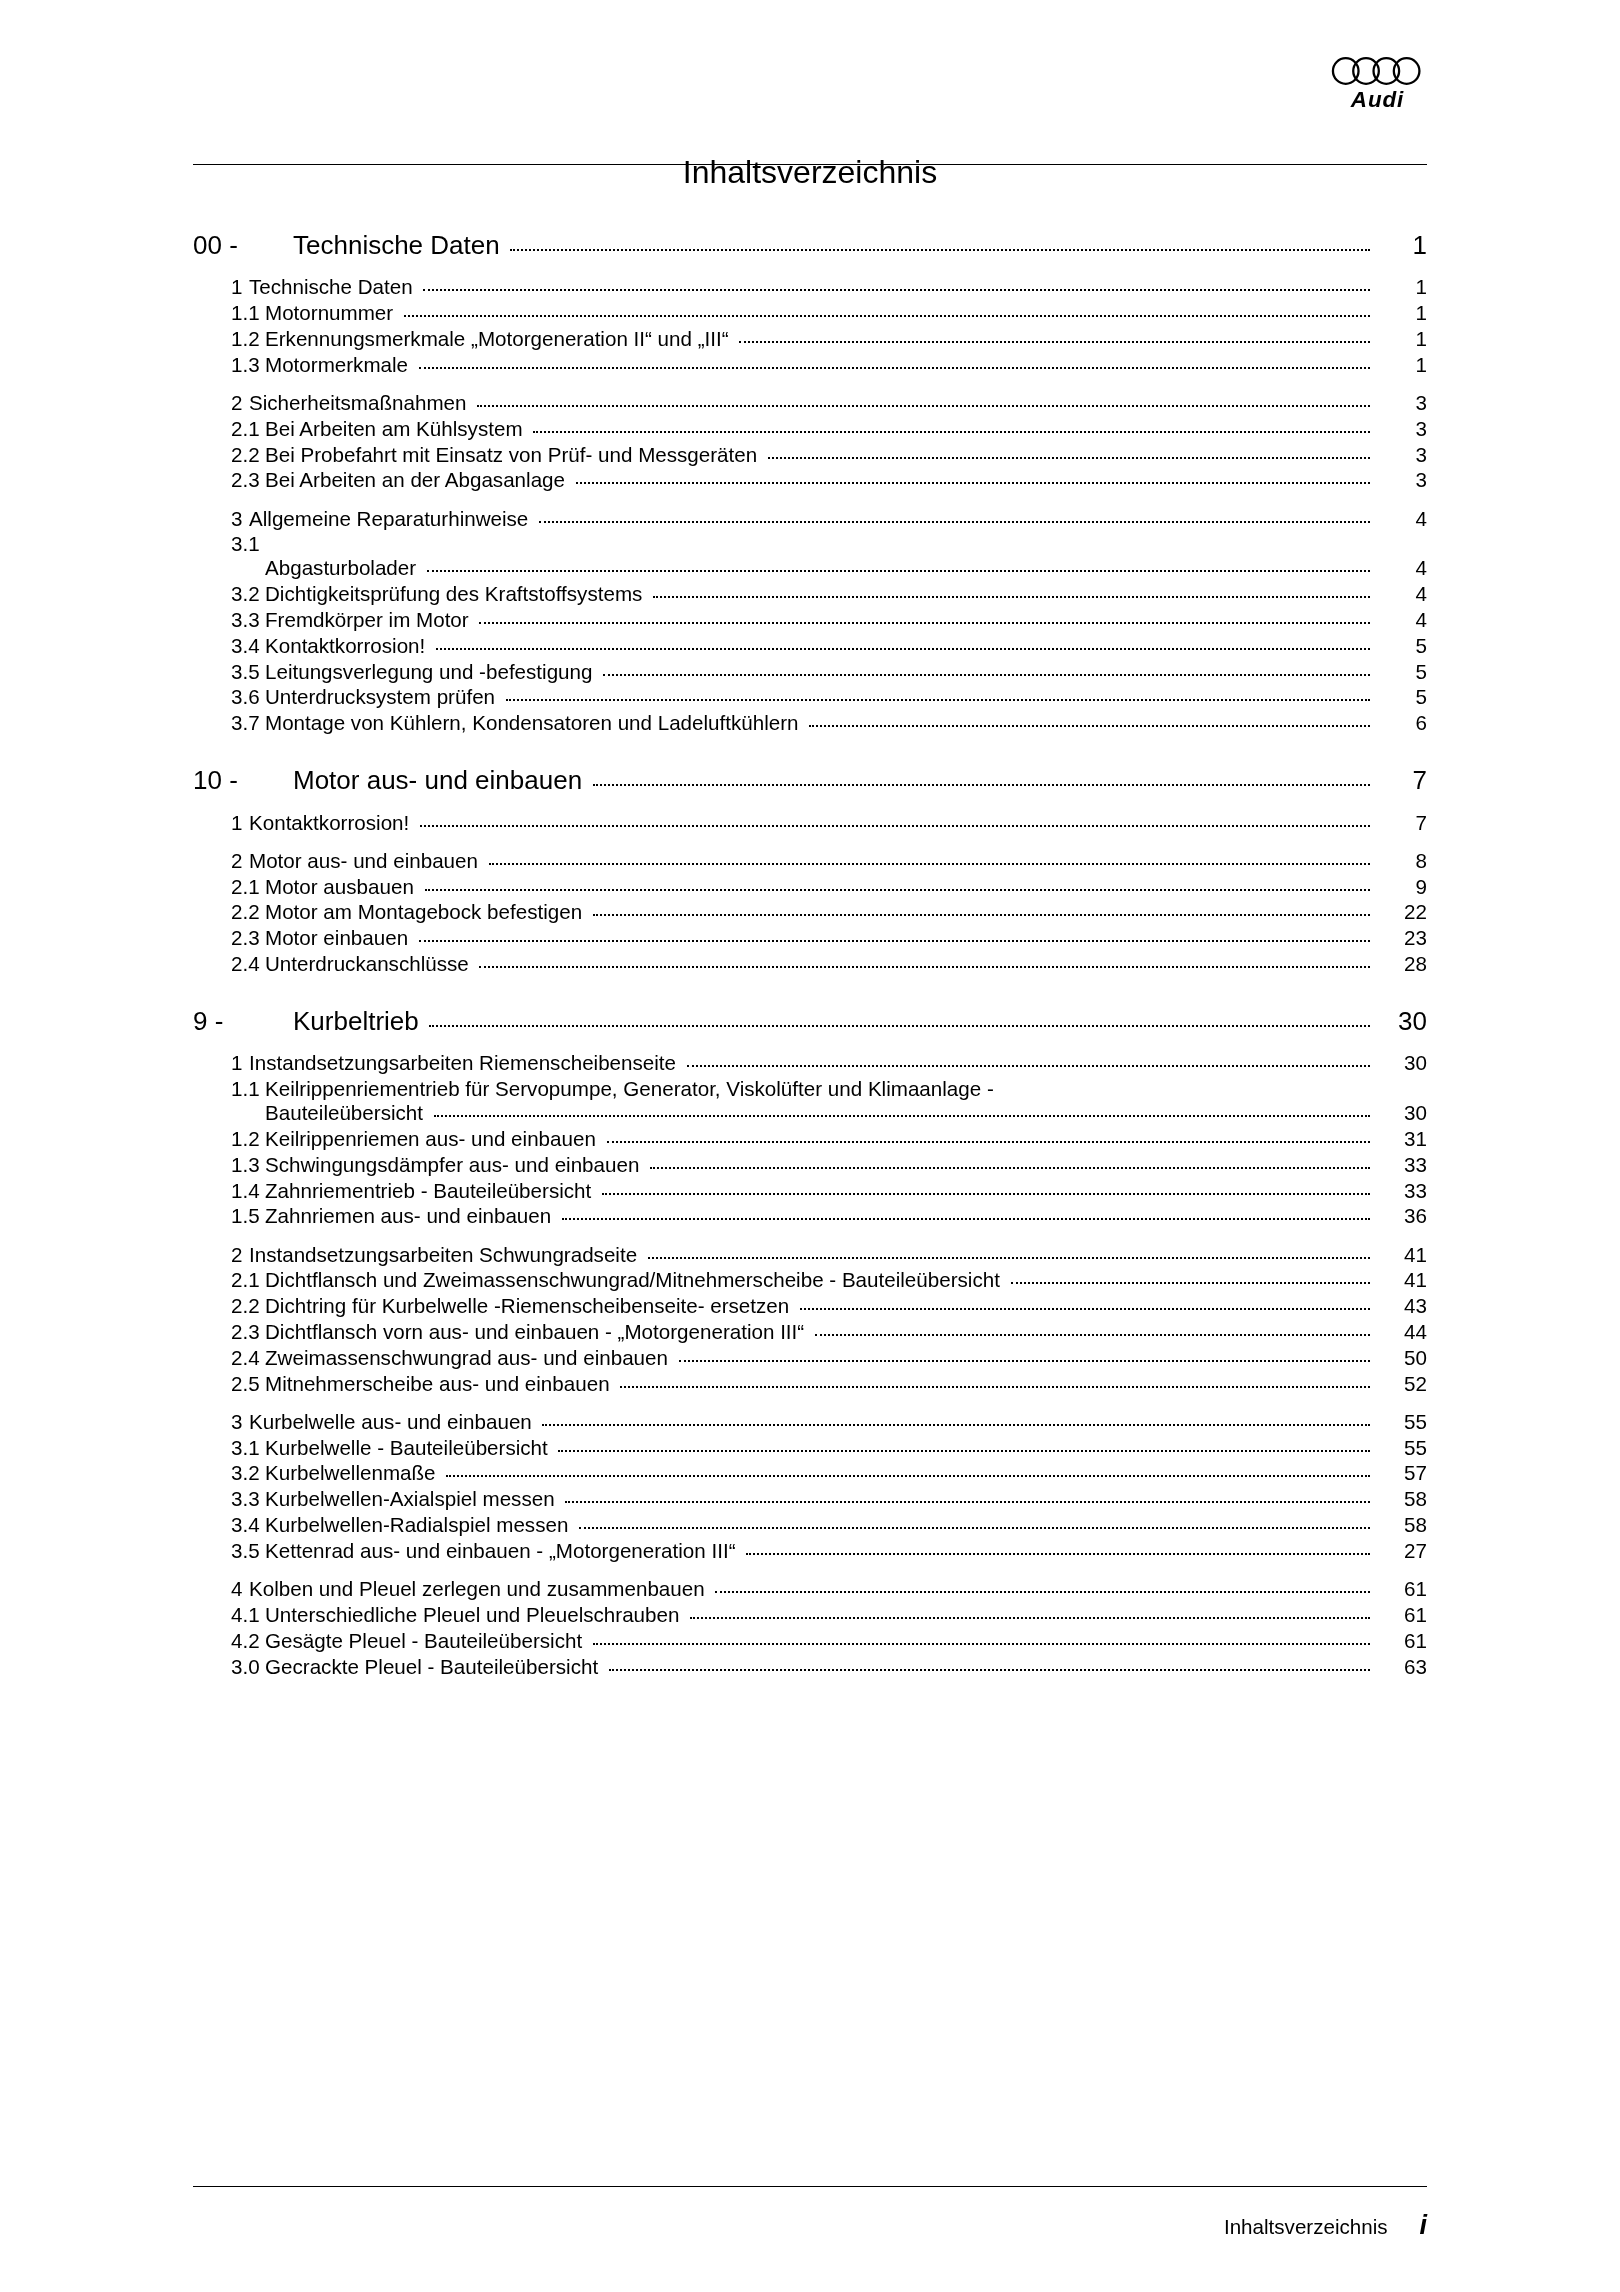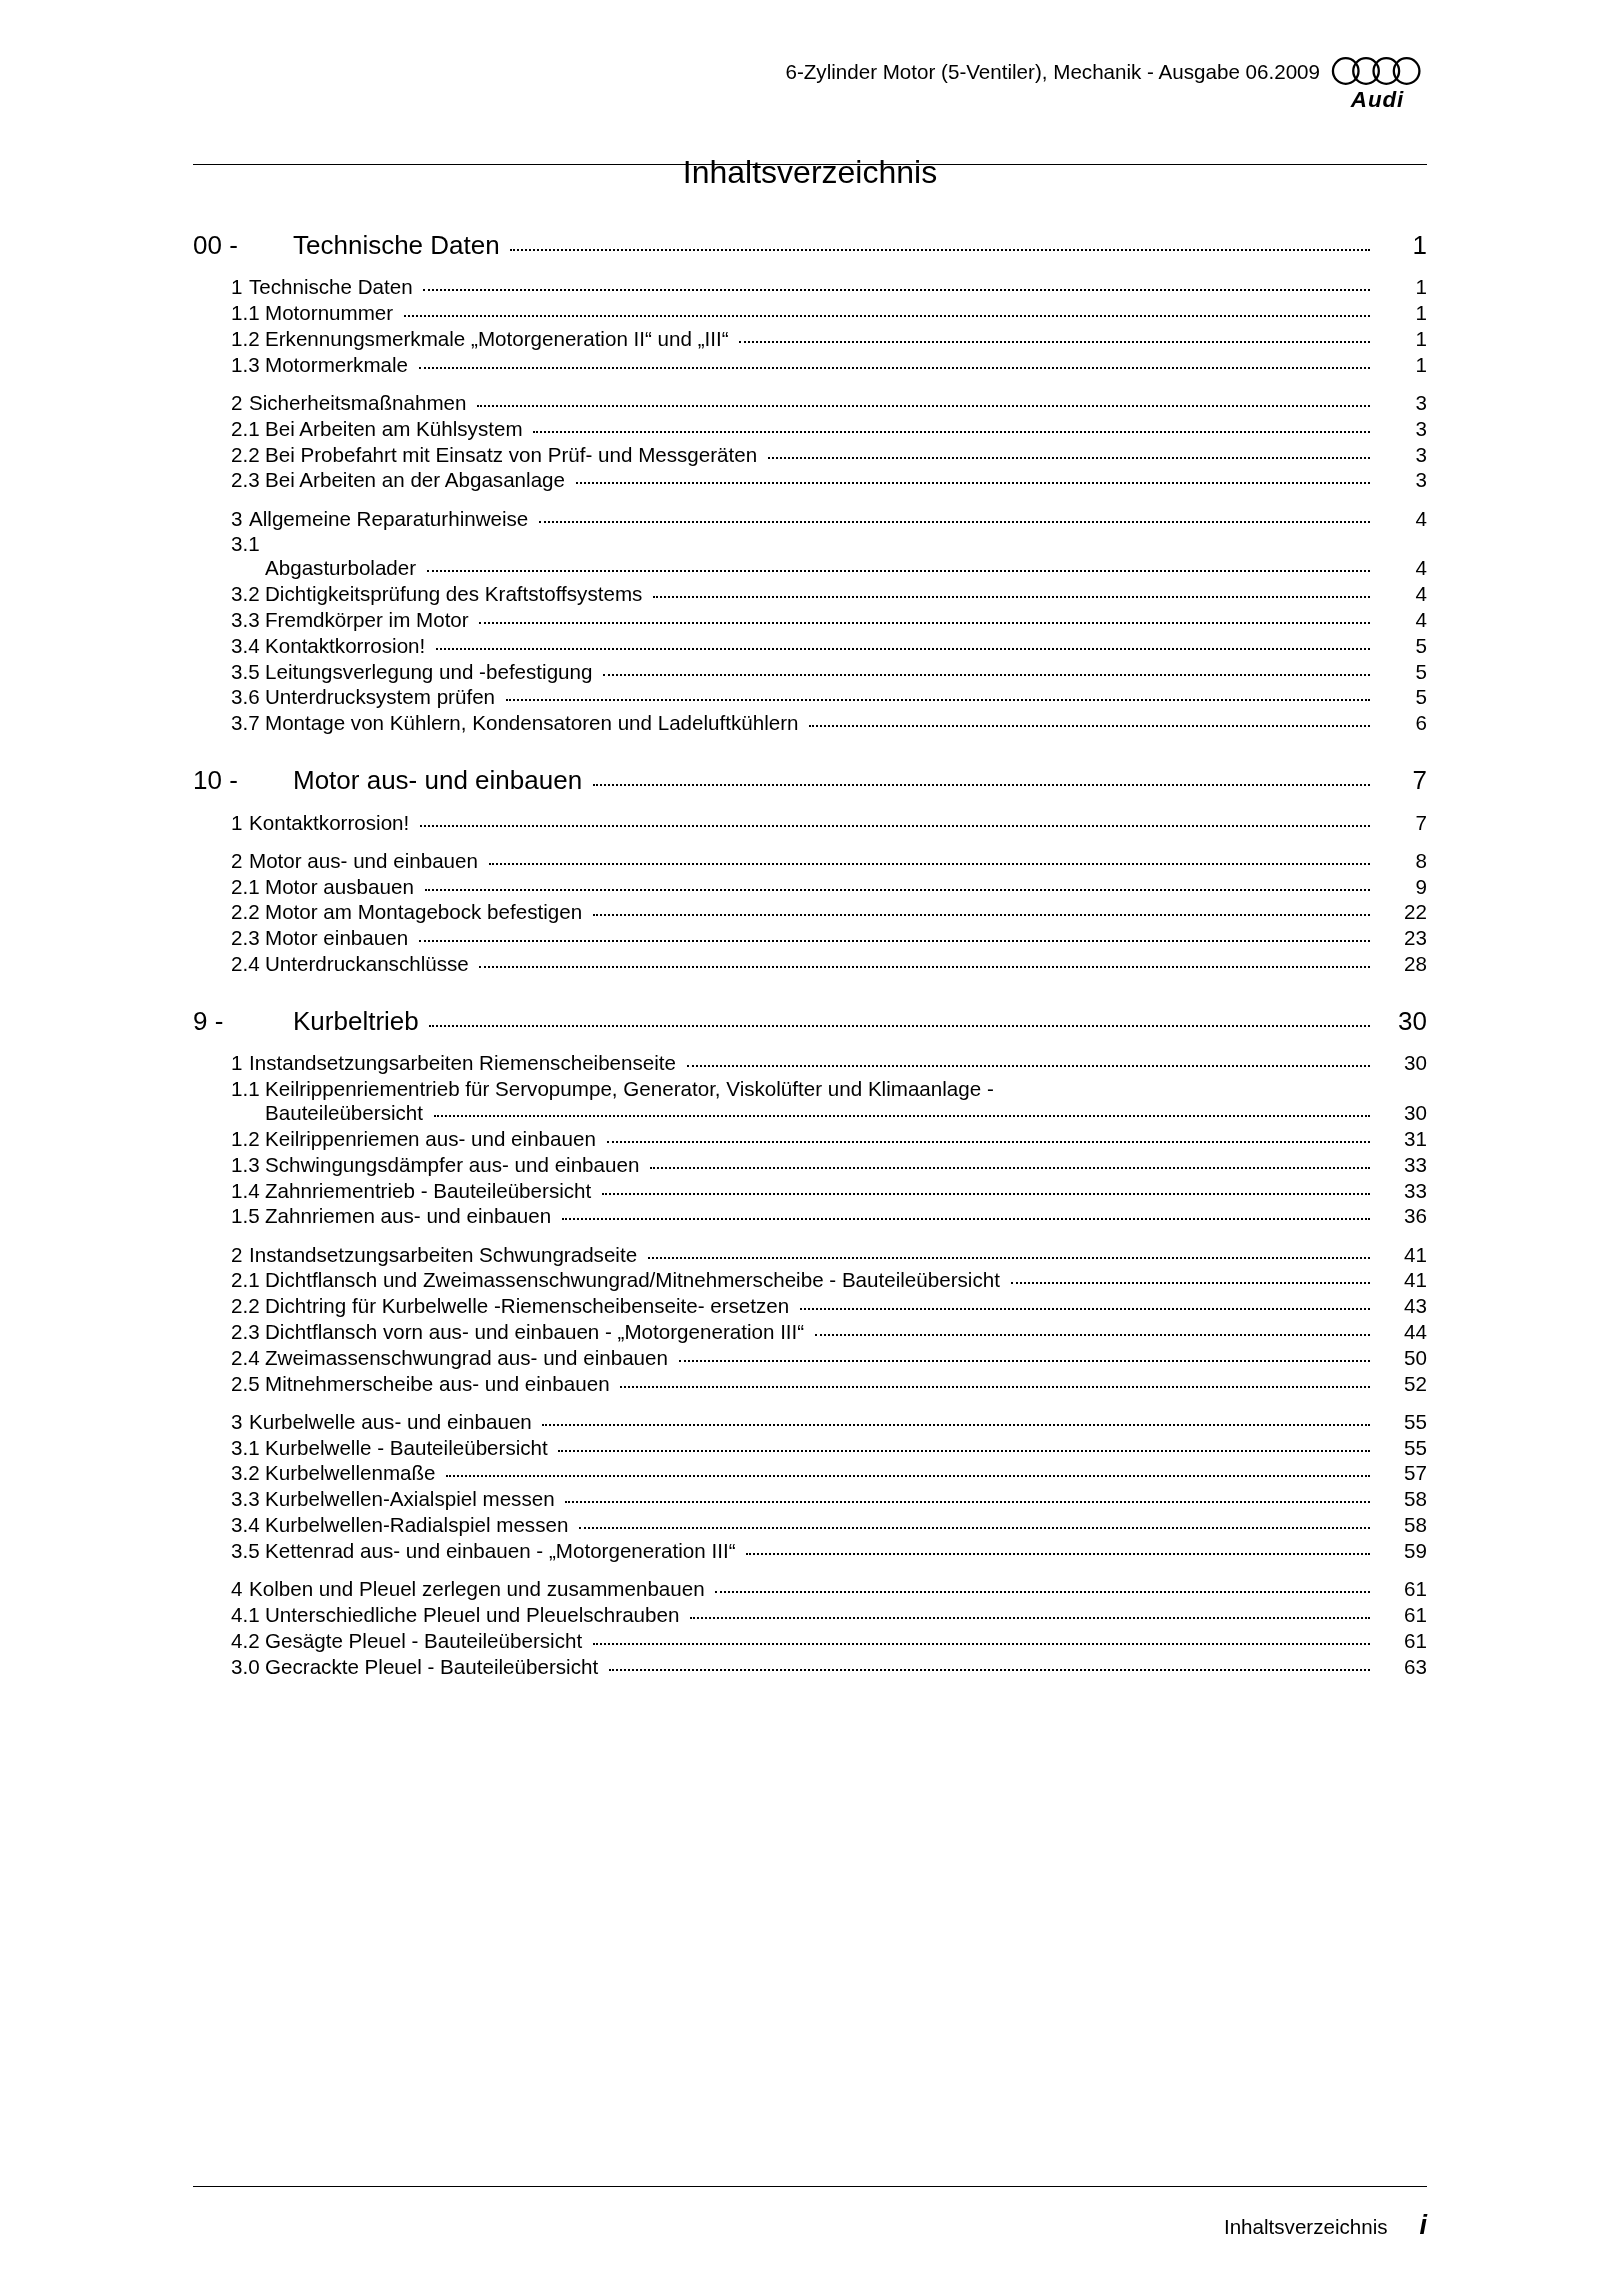--- a/index.html
+++ b/index.html
@@ -202,21 +202,20 @@
     font-style: italic;
   }
 </style>
 </head>
 <body>
 
 <div class="page">
 
   <div class="header">
     <div class="header-text">
-      <div class="header-line2">6-Zylinder Motor (5-Ventiler), Mechanik - Ausgabe 06.2009</div>
     </div>
     <div class="audi-logo">
       <svg class="rings" width="95" height="30" viewBox="0 0 106 34">
         <g fill="none" stroke="#000" stroke-width="2.6">
           <circle cx="17" cy="17" r="14.5"></circle>
           <circle cx="40" cy="17" r="14.5"></circle>
           <circle cx="63" cy="17" r="14.5"></circle>
           <circle cx="86" cy="17" r="14.5"></circle>
         </g>
       </svg>
@@ -502,21 +501,21 @@
     <div class="toc-row level2">
       <span class="num">3.4</span>
       <span class="label">Kurbelwellen-Radialspiel messen</span>
       <span class="leader"></span>
       <span class="pageno">58</span>
     </div>
     <div class="toc-row level2">
       <span class="num">3.5</span>
       <span class="label">Kettenrad aus- und einbauen - „Motorgeneration III“</span>
       <span class="leader"></span>
-      <span class="pageno">59</span>
+      <span class="pageno">27</span>
     </div>
 
     <div class="toc-row level1">
       <span class="num">4</span>
       <span class="label">Kolben und Pleuel zerlegen und zusammenbauen</span>
       <span class="leader"></span>
       <span class="pageno">61</span>
     </div>
     <div class="toc-row level2">
       <span class="num">4.1</span>

